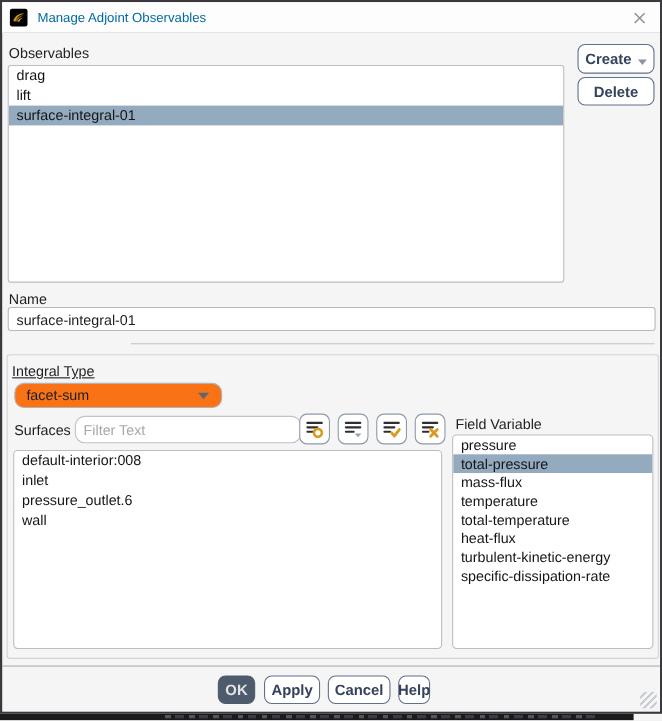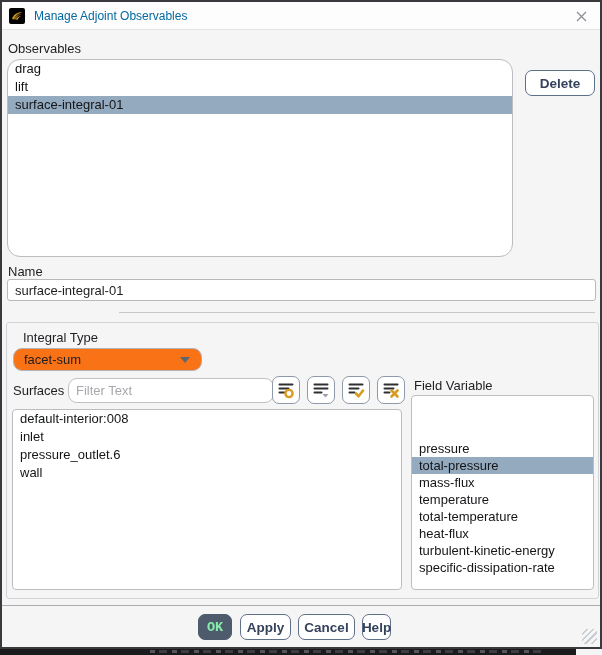--- a/index.html
+++ b/index.html
@@ -17,29 +17,29 @@
   .app-icon { width:16px; height:16px; margin-left:7px; border-radius:2px; background:#000;
               display:flex; align-items:center; justify-content:center; }
   .title-text { margin-left:9px; font-size:12px; color:#0369a1; }
   .close-x { position:absolute; right:9px; top:4px; width:20px; height:20px; display:flex;
              align-items:center; justify-content:center; color:#8b9097; font-size:15px; cursor:default; }
 
   
   .lbl { position:absolute; font-size:13px; color:#1d1e20; }
 
   
-  .listbox { position:absolute; background:#fff; border:1px solid #bdbdc0; border-radius:13px; overflow:hidden; }
+  .listbox { position:absolute; background:#fff; border:1px solid #bdbdc0; border-radius:3px; overflow:hidden; }
   .listbox .row { height:18px; line-height:18px; font-size:13px; color:#141517; padding-left:7px; white-space:nowrap; }
   .listbox .row.selected { background:#93aabf; }
 
   
   .btn { position:absolute; background:#fff; border:1.5px solid #5f7089; border-radius:7px;
          font-size:13.5px; font-weight:bold; color:#35425c; display:flex; align-items:center;
          justify-content:center; cursor:default; }
-  .btn-ok { background:#4d5b6c; border-color:#4d5b6c; color:#86efac;font-family:Liberation Mono, monospace; }
+  .btn-ok { background:#4d5b6c; border-color:#4d5b6c; color:#e5e5e5; }
   .create-arrow { width:0; height:0; border-left:4px solid transparent; border-right:4px solid transparent;
                   border-top:5px solid #8a93a0; margin-left:6px; margin-top:6px; }
 
   
   .text-input { position:absolute; background:#fff; border:1px solid #b9b9bc; border-radius:3px;
                 font-family:"Liberation Sans","DejaVu Sans",sans-serif;
                 font-size:13px; color:#1d1e20; padding:0 7px; outline:none; }
   .filter-input { border-radius:9px; border-color:#c2c2c5; }
   .filter-input::placeholder { color:#a7a8ac; }
 
@@ -95,31 +95,35 @@
     </div>
 
     <div class="lbl" style="left:6px; top:39px;">Observables</div>
 
     <div class="listbox" style="left:5px; top:57px; width:506px; height:198px;">
       <div class="row">drag</div>
       <div class="row">lift</div>
       <div class="row selected">surface-integral-01</div>
     </div>
 
+    <div class="btn" style="left:523px; top:38px; width:70px; height:27px;">
+      <span>Create</span>
+      <span class="create-arrow"></span>
+    </div>
     <div class="btn" style="left:523px; top:68px; width:70px; height:26px;">
       <span>Delete</span>
     </div>
 
     <div class="lbl" style="left:6px; top:262px;">Name</div>
     <input class="text-input" style="left: 5px; top: 277px; width: 589px; height: 22px;" value="surface-integral-01">
 
     <div class="group-title-rule"></div>
     <div class="group-box"></div>
 
-    <div class="lbl" style="left:21px; top:328px;">Integral Type</div>
+    <div class="lbl" style="left:9px; top:328px;text-decoration:underline;">Integral Type</div>
     <div class="combo" style="left:11px; top:346px; width:189px; height:23px;">
       <span>facet-sum</span>
       <span class="combo-arrow"></span>
     </div>
 
     <div class="lbl" style="left:11px; top:381px;">Surfaces</div>
     <input class="text-input filter-input" style="left: 66px; top: 376px; width: 206px; height: 25px;" placeholder="Filter Text">
 
     <div class="icon-btn" style="left:270px;">
       <svg width="18" height="18" viewBox="0 0 18 18">
@@ -149,21 +153,21 @@
     <div class="lbl" style="left:412px; top:376px;">Field Variable</div>
 
     <div class="listbox" style="left:10px; top:407px; width:390px; height:181px; border-radius:4px;">
       <div class="row">default-interior:008</div>
       <div class="row">inlet</div>
       <div class="row">pressure_outlet.6</div>
       <div class="row">wall</div>
     </div>
 
     <div class="listbox" style="left:409px; top:393px; width:183px; height:195px; border-radius:4px;">
-      <div class="row" style="height:17px; line-height:17px;margin-top:44px;">pressure</div>
+      <div class="row" style="height:17px; line-height:17px;">pressure</div>
       <div class="row selected" style="height:17px; line-height:17px;">total-pressure</div>
       <div class="row" style="height:17px; line-height:17px;">mass-flux</div>
       <div class="row" style="height:17px; line-height:17px;">temperature</div>
       <div class="row" style="height:17px; line-height:17px;">total-temperature</div>
       <div class="row" style="height:17px; line-height:17px;">heat-flux</div>
       <div class="row" style="height:17px; line-height:17px;">turbulent-kinetic-energy</div>
       <div class="row" style="height:17px; line-height:17px;">specific-dissipation-rate</div>
     </div>
 
     <div class="separator"></div>

